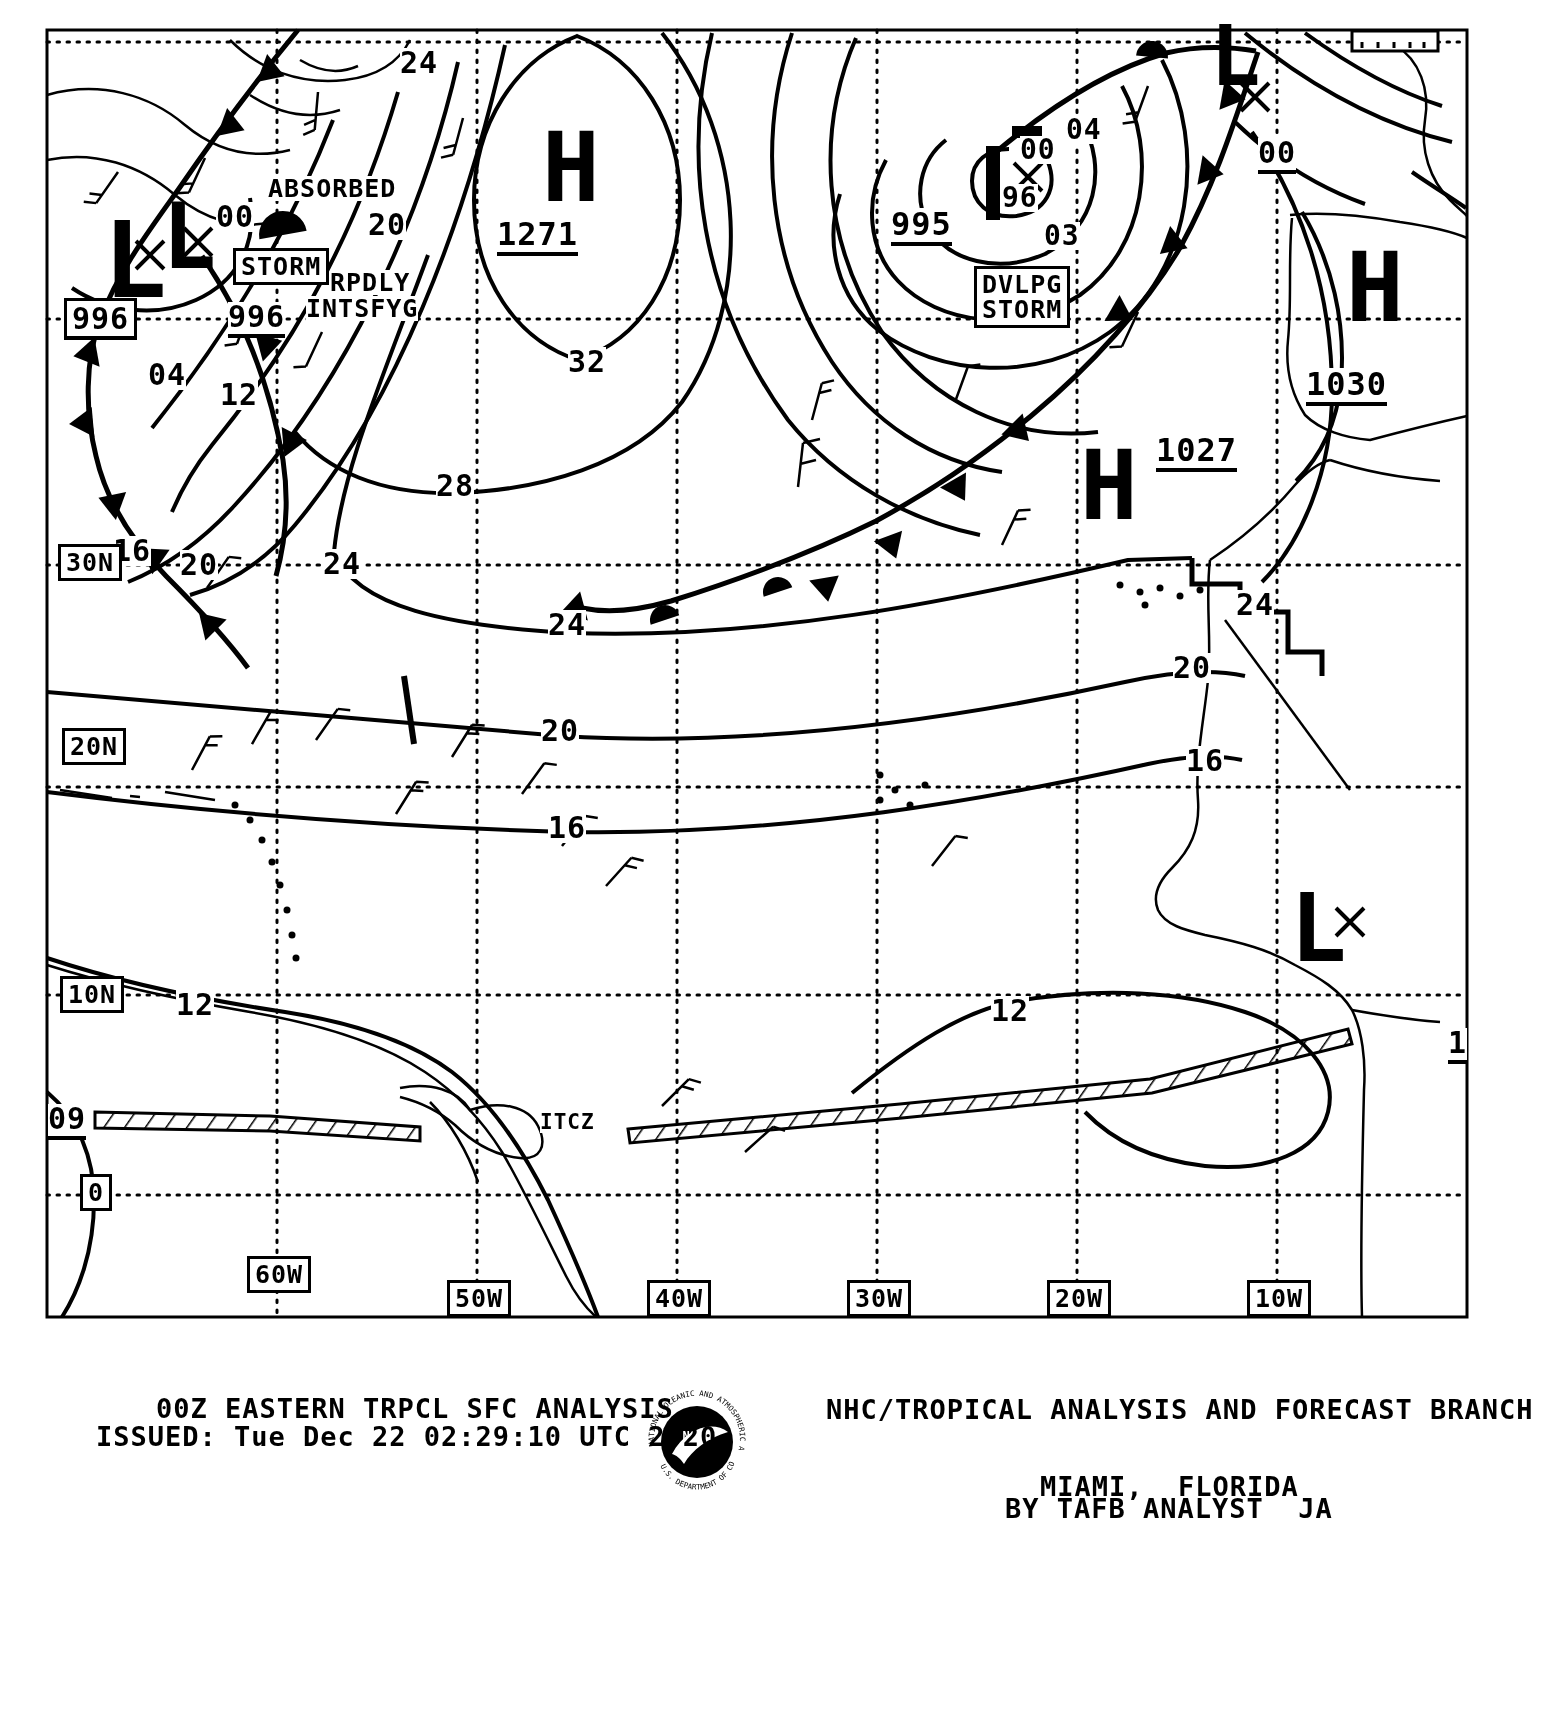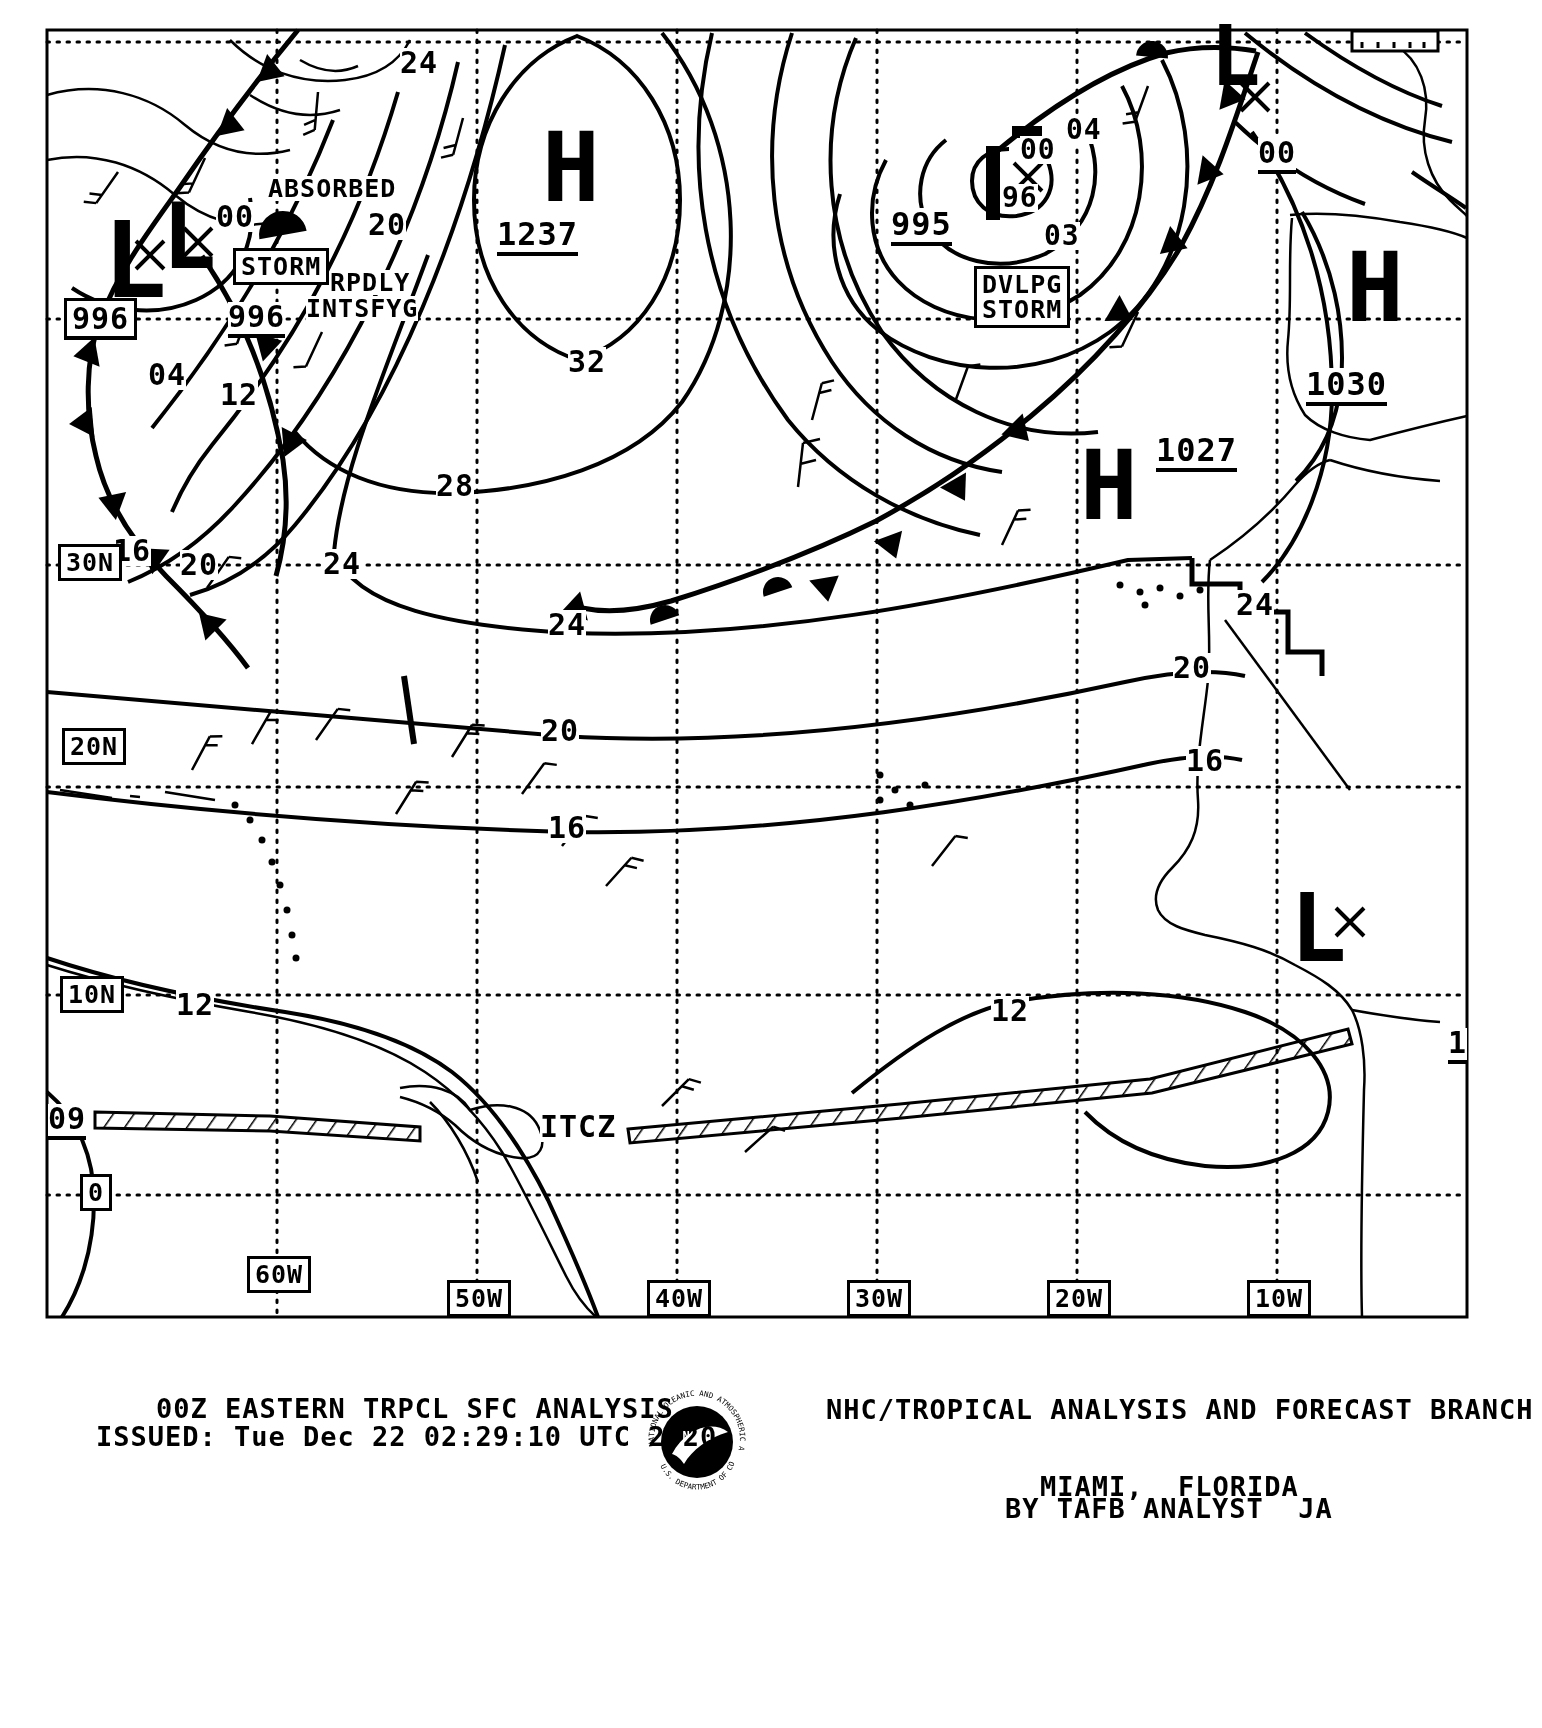--- a/index.html
+++ b/index.html
@@ -270,21 +270,21 @@
       <div class="mlabel" style="left: 216px; top: 202px; font-size: 30px;">00</div>
       <div class="mlabel boxed ul" style="left: 64px; top: 298px; font-size: 30px;">996</div>
       <div class="mlabel ul" style="left: 228px; top: 302px; font-size: 30px;">996</div>
       <div class="mlabel" style="left: 148px; top: 360px; font-size: 30px;">04</div>
       <div class="mlabel" style="left: 220px; top: 380px; font-size: 30px;">12</div>
       <div class="mlabel" style="left: 113px; top: 536px; font-size: 30px;">16</div>
       <div class="mlabel" style="left: 180px; top: 550px; font-size: 30px;">20</div>
       <div class="mlabel" style="left: 323px; top: 549px; font-size: 30px;">24</div>
       <div class="mlabel boxed" style="left: 58px; top: 544px; font-size: 25px;">30N</div>
       <div class="mlabel hl" style="left: 542px; top: 120px; font-size: 96px;">H</div>
-      <div class="mlabel ul" style="left: 497px; top: 218px; font-size: 32px;">1237</div>
+      <div class="mlabel ul" style="left: 497px; top: 218px; font-size: 32px;">1271</div>
       <div class="mlabel" style="left: 568px; top: 347px; font-size: 30px;">32</div>
       <div class="mlabel" style="left: 436px; top: 471px; font-size: 30px;">28</div>
       <div class="mlabel ul" style="left: 891px; top: 208px; font-size: 32px;">995</div>
       <div class="mlabel" style="left: 1020px; top: 136px; font-size: 28px;">00</div>
       <div class="mlabel" style="left: 1066px; top: 116px; font-size: 28px;">04</div>
       <div class="mlabel" style="left: 1002px; top: 184px; font-size: 28px;">96</div>
       <div class="mlabel" style="left: 1044px; top: 222px; font-size: 28px;">03</div>
       <div class="mlabel boxed" style="left: 974px; top: 266px; font-size: 25px;">DVLPG
 STORM</div>
       <div class="mlabel hl" style="left: 1210px; top: 14px; font-size: 84px;">L</div>
@@ -298,21 +298,21 @@
       <div class="mlabel" style="left: 548px; top: 813px; font-size: 30px;">16</div>
       <div class="mlabel" style="left: 1236px; top: 590px; font-size: 30px;">24</div>
       <div class="mlabel" style="left: 1173px; top: 653px; font-size: 30px;">20</div>
       <div class="mlabel" style="left: 1186px; top: 746px; font-size: 30px;">16</div>
       <div class="mlabel boxed" style="left: 62px; top: 728px; font-size: 25px; text-align: center;">20N</div>
       <div class="mlabel boxed" style="left: 60px; top: 976px; font-size: 25px;">10N</div>
       <div class="mlabel" style="left: 176px; top: 990px; font-size: 30px;">12</div>
       <div class="mlabel" style="left: 991px; top: 996px; font-size: 30px;">12</div>
       <div class="mlabel ul" style="left: 48px; top: 1104px; font-size: 30px;">09</div>
       <div class="mlabel boxed" style="left: 80px; top: 1174px; font-size: 25px;">0</div>
-      <div class="mlabel" style="left: 540px; top: 1112px; font-size: 30px;">ITCZ</div>
+      <div class="mlabel" style="left: 540px; top: 1112px; font-size: 21px;">ITCZ</div>
       <div class="mlabel ul" style="left: 1448px; top: 1028px; font-size: 30px;">1</div>
       <div class="mlabel hl" style="left: 103px; top: 208px; font-size: 106px;">L</div>
       <div class="mlabel hl" style="left: 162px; top: 192px; font-size: 90px;">L</div>
       <div class="mlabel hl" style="left: 1290px; top: 882px; font-size: 94px;">L</div>
       <div class="lonbox" style="left: 247px; top: 1256px;">60W</div>
       <div class="lonbox" style="left: 447px; top: 1280px;">50W</div>
       <div class="lonbox" style="left: 647px; top: 1280px;">40W</div>
       <div class="lonbox" style="left: 847px; top: 1280px;">30W</div>
       <div class="lonbox" style="left: 1047px; top: 1280px;">20W</div>
       <div class="lonbox" style="left: 1247px; top: 1280px;">10W</div>

